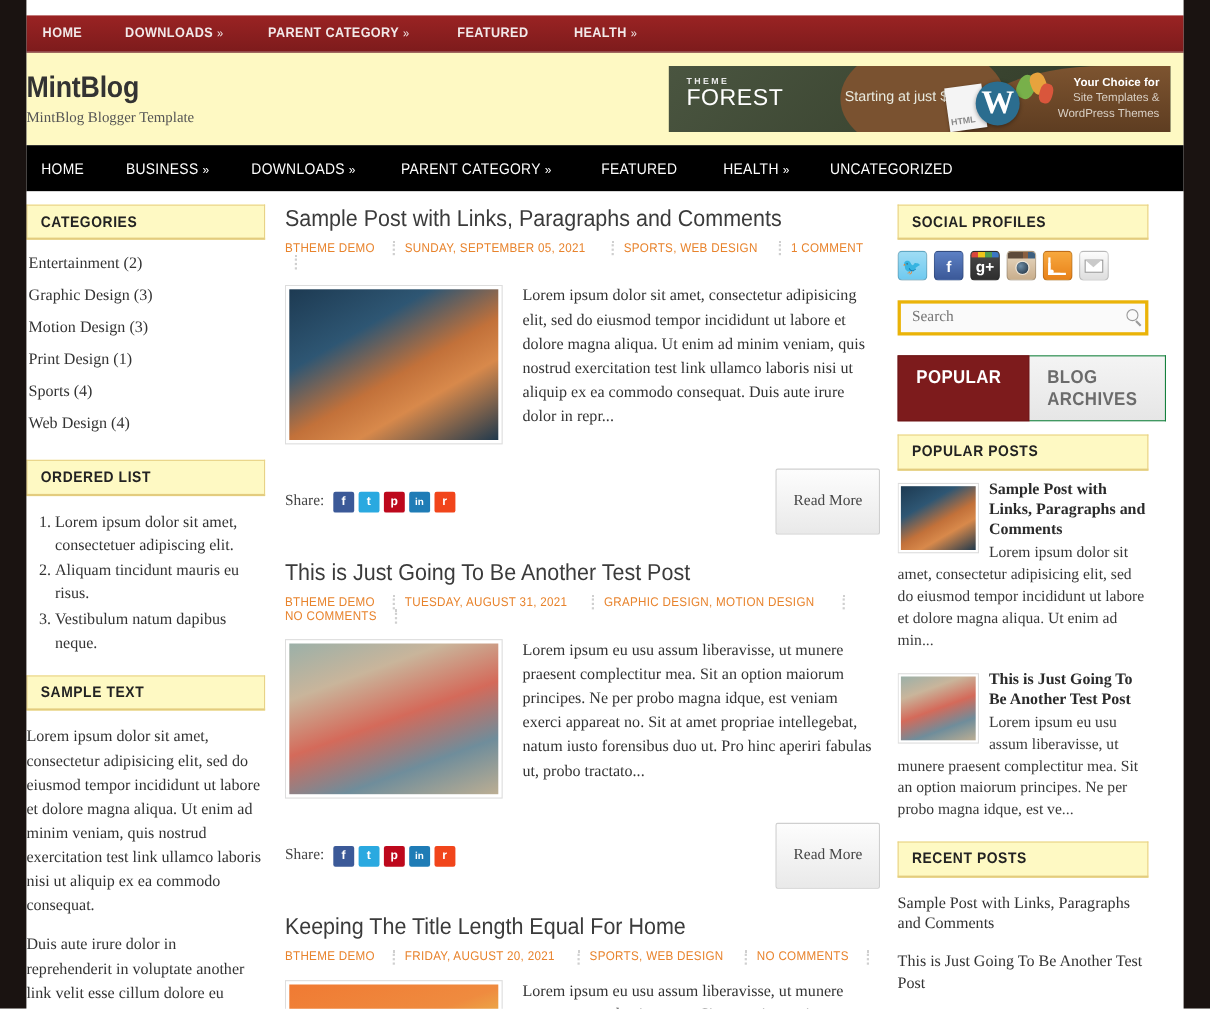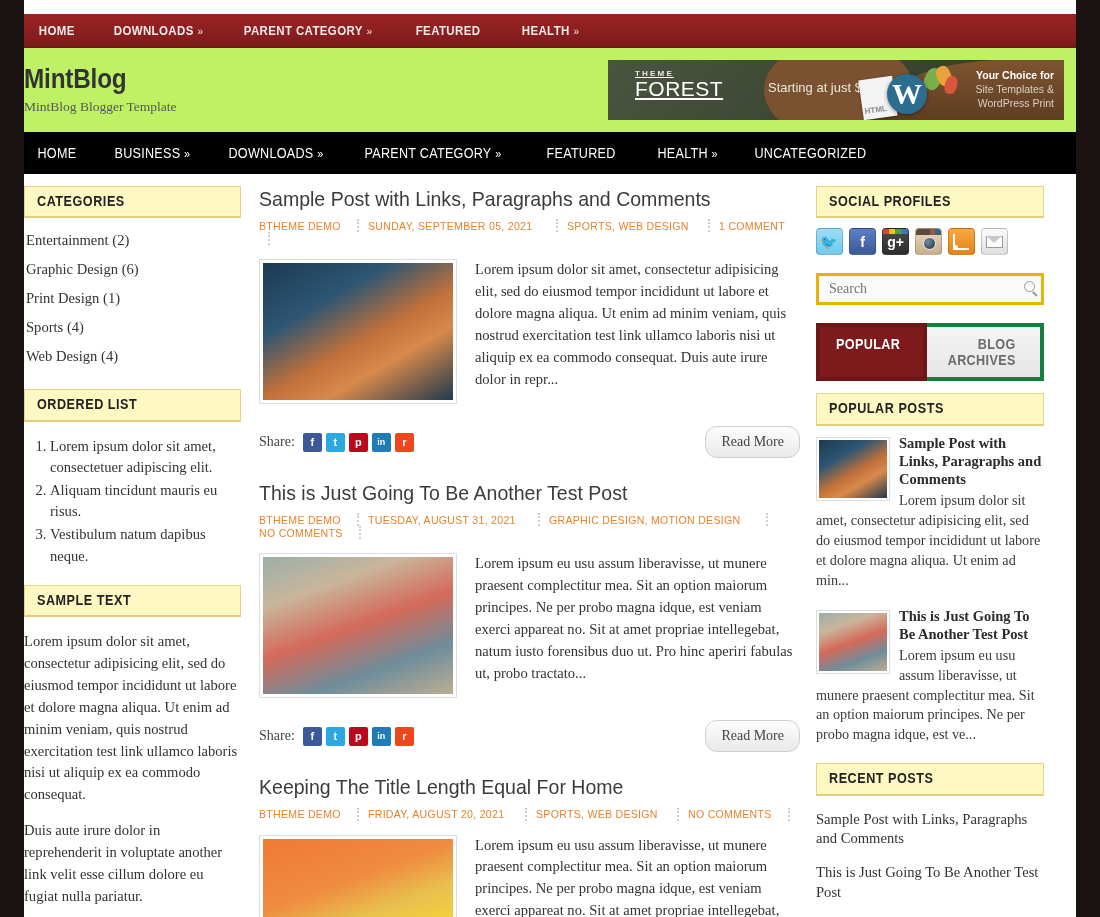--- a/index.html
+++ b/index.html
@@ -35,21 +35,21 @@
     font-size:12.5px; font-weight:bold; letter-spacing:.4px;
     text-transform:uppercase; padding:0 16px; line-height:34px;
     white-space:nowrap; cursor:pointer;
     font-stretch:condensed;
     transform:scaleX(0.92); transform-origin:left center;
   }
   .topnav .nav-item .caret { font-weight:normal; font-size:11px; margin-left:4px; }
 
   
   .header {
-    margin:0 24px; background:#bef264; height:84px;
+    margin:0 24px; background:#fef9c3; height:84px;
     display:flex; align-items:center; justify-content:space-between;
     padding:0 0 0 0;
   }
   .brand { padding-left:0; }
   .brand .title {
     font-family:"Liberation Sans Narrow","Liberation Sans",sans-serif;
     font-weight:bold; font-size:27px; color:#333; letter-spacing:-0.2px;
     transform:scaleX(0.9); transform-origin:left center;
     line-height:1.05;
   }
@@ -66,22 +66,22 @@
   .ad-brown {
     position:absolute; right:0; top:0; width:190px; height:60px;
     background:#6f4a2a;
     background:linear-gradient(to bottom,#7d5430 0%, #5e3d21 100%);
     border-top-left-radius:130px 60px;
   }
   .ad-brown-curve {
     position:absolute; right:150px; top:-20px; width:150px; height:100px;
     background:#7a5230; border-radius:50%;
   }
-  .ad-logo { position:absolute; left:27px; top:9px; color:#fff;
-    font-family:"Liberation Sans Narrow","Liberation Sans",sans-serif;text-decoration:underline; }
+  .ad-logo { position:absolute; left:16px; top:9px; color:#fff;
+    font-family:"Liberation Sans Narrow","Liberation Sans",sans-serif; }
   .ad-logo .t1 { font-size:8px; letter-spacing:2.2px; font-weight:bold; color:#e9e9e9; }
   .ad-logo .t2 { font-size:21px; letter-spacing:0.5px; font-weight:normal; margin-top:-1px; color:#fff;}
   .ad-price {
     position:absolute; left:160px; top:20px; color:#e8eadf;
     font-family:"Liberation Sans",sans-serif; font-size:13px;
   }
   .ad-price .arrow { color:#9fb36a; margin-left:5px; }
   .ad-right-text {
     position:absolute; right:10px; top:8px; width:150px; text-align:right;
     font-family:"Liberation Sans",sans-serif; font-size:10.5px; line-height:1.35;
@@ -181,21 +181,21 @@
     color:#fff; font-family:"Liberation Sans",sans-serif; font-size:11px; font-weight:bold;
   }
   .sb-fb { background:#3b5998; }
   .sb-tw { background:#2aa9e0; }
   .sb-pi { background:#bd081c; }
   .sb-li { background:#1f7cb6; font-size:9px; }
   .sb-re { background:#f1451b; }
   .readmore {
     font-family:"Liberation Serif", serif; font-size:14px; color:#444;
     background:linear-gradient(to bottom,#fdfdfd 0%,#e9e9e9 100%);
-    border:1px solid #cfcfcf; border-radius:12px; padding:7px 15px; cursor:pointer;
+    border:1px solid #cfcfcf; border-radius:2px; padding:21px 15px; cursor:pointer;
   }
 
   
   .social-row { display:flex; gap:6px; padding:10px 0 4px 0; }
   .social-icon {
     width:27px; height:27px; border-radius:4px; cursor:pointer;
     display:flex; align-items:center; justify-content:center;
     font-family:"Liberation Sans",sans-serif; font-weight:bold; font-size:14px; color:#fff;
     border:1px solid rgba(0,0,0,.18);
   }
@@ -233,22 +233,22 @@
     border:1.6px solid #9a9a9a; border-radius:50%;
   }
   .search-icon:after {
     content:""; position:absolute; right:-4px; bottom:-3px; width:6px; height:1.6px;
     background:#9a9a9a; transform:rotate(45deg);
   }
 
   .tabs { display:flex; margin:14px 0 12px 0; }
   .tab {
     font-family:"Liberation Sans Narrow","Liberation Sans",sans-serif;
-    font-size:14px; font-weight:bold; text-transform:uppercase; letter-spacing:.4px;
-    padding:9px 16px; cursor:pointer; border:4px solid #15803d;text-align:right;
+    font-size:17px; font-weight:bold; text-transform:uppercase; letter-spacing:.4px;
+    padding:9px 16px; cursor:pointer; border:1px solid #15803d;
   }
   .tab span { display:inline-block; transform:scaleX(0.9); transform-origin:left center; }
   .tab.active { background:#7d1b1c; color:#fff; border-color:#6d1718; }
   .tab.inactive { background:linear-gradient(to bottom,#f4f4f4 0%,#e6e6e6 100%); color:#6b6b6b; border-left:none;}
 
   .pop-post { overflow:hidden; margin-bottom:16px; }
   .pop-thumb {
     float:left; width:74px; height:64px; margin:3px 9px 4px 0;
     border:1px solid #ddd; padding:2px; background:#fff;
   }
@@ -310,21 +310,21 @@
         <div class="ad-blob2"></div>
         <div class="ad-blob3"></div>
         <div class="ad-doc">
             <span>HTML</span>
           </div>
         <div class="ad-wp">W</div>
       </div>
       <div class="ad-right-text">
         <div class="l1">Your Choice for</div>
         <div class="l2">Site Templates &amp;</div>
-        <div class="l3">WordPress Print</div>
+        <div class="l3">WordPress Themes</div>
       </div>
     </div>
   </div>
 
   <div class="mainnav">
     <div class="nav-item">
       <span>HOME</span><span class="caret"></span>
     </div>
     <div class="nav-item">
       <span>BUSINESS</span><span class="caret">»</span>
@@ -348,21 +348,22 @@
 
   <div class="content">
 
     <div class="col-left">
 
       <div class="widget">
         <div class="widget-title"><span>CATEGORIES</span></div>
         <div class="widget-body">
           <ul class="cat-list">
             <li><a href="#">Entertainment (2)</a></li>
-            <li><a href="#">Graphic Design (6)</a></li>
+            <li><a href="#">Graphic Design (3)</a></li>
+            <li><a href="#">Motion Design (3)</a></li>
             <li><a href="#">Print Design (1)</a></li>
             <li><a href="#">Sports (4)</a></li>
             <li><a href="#">Web Design (4)</a></li>
           </ul>
         </div>
       </div>
 
       <div class="widget">
         <div class="widget-title"><span>ORDERED LIST</span></div>
         <div class="widget-body">

